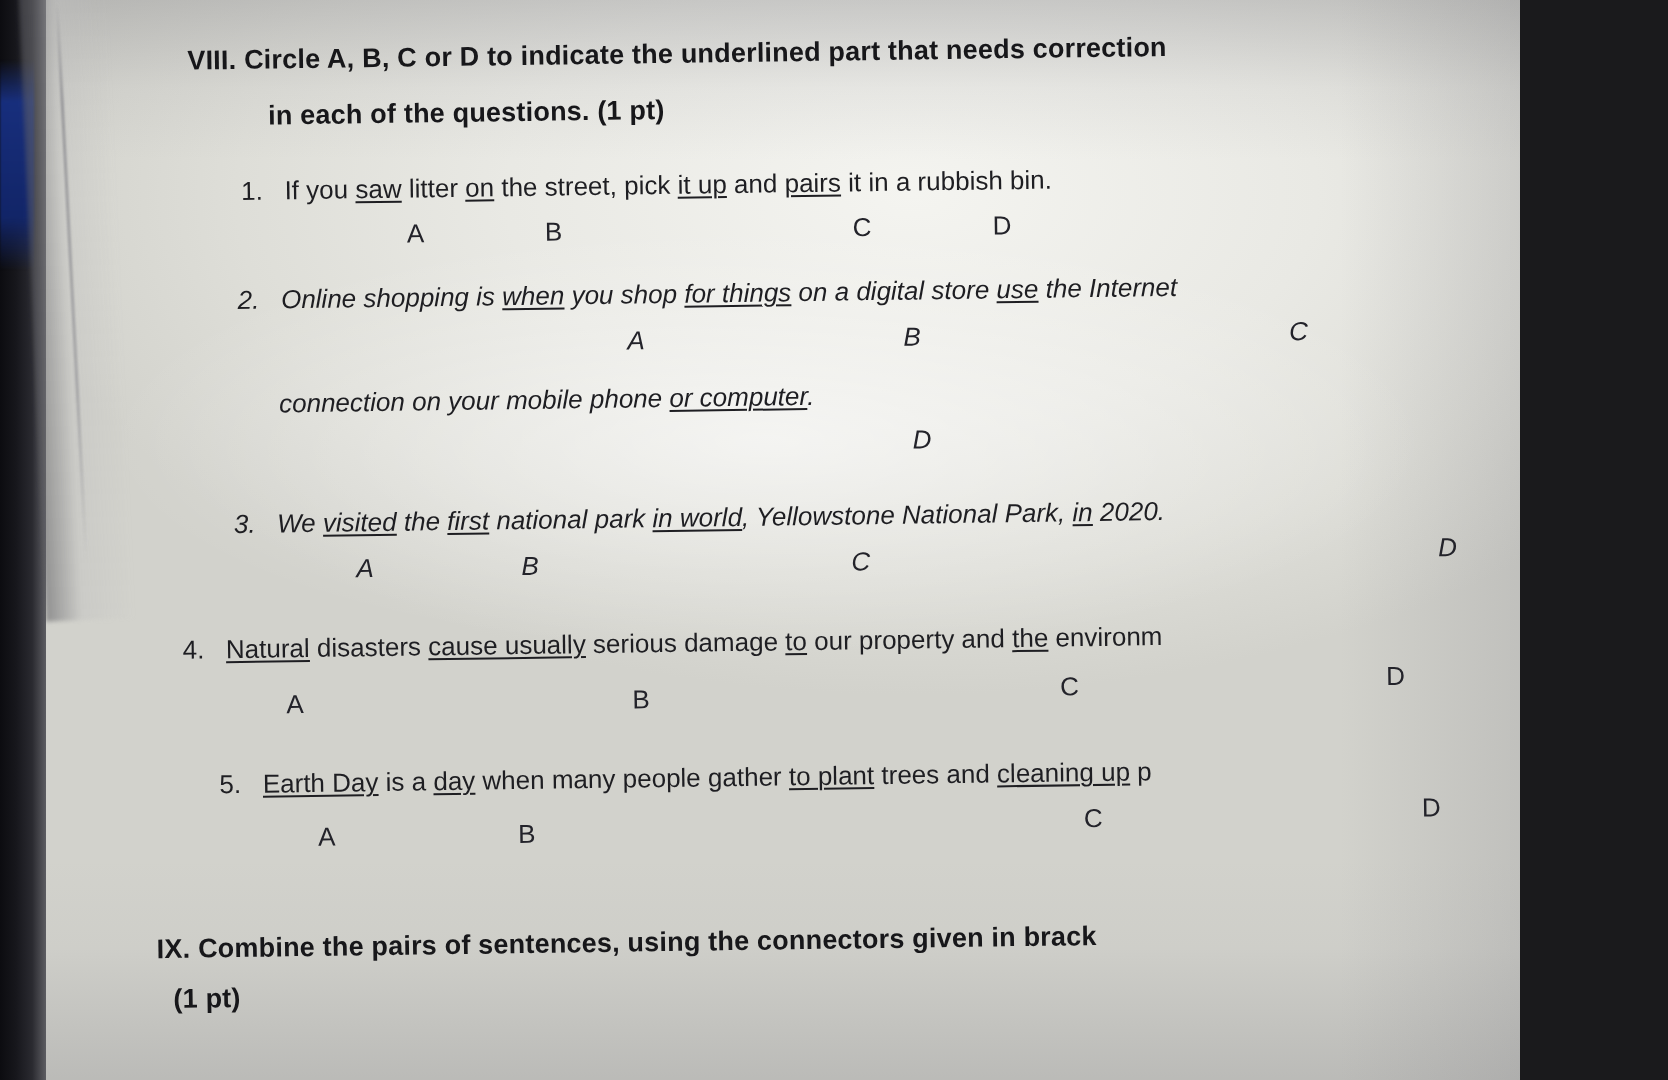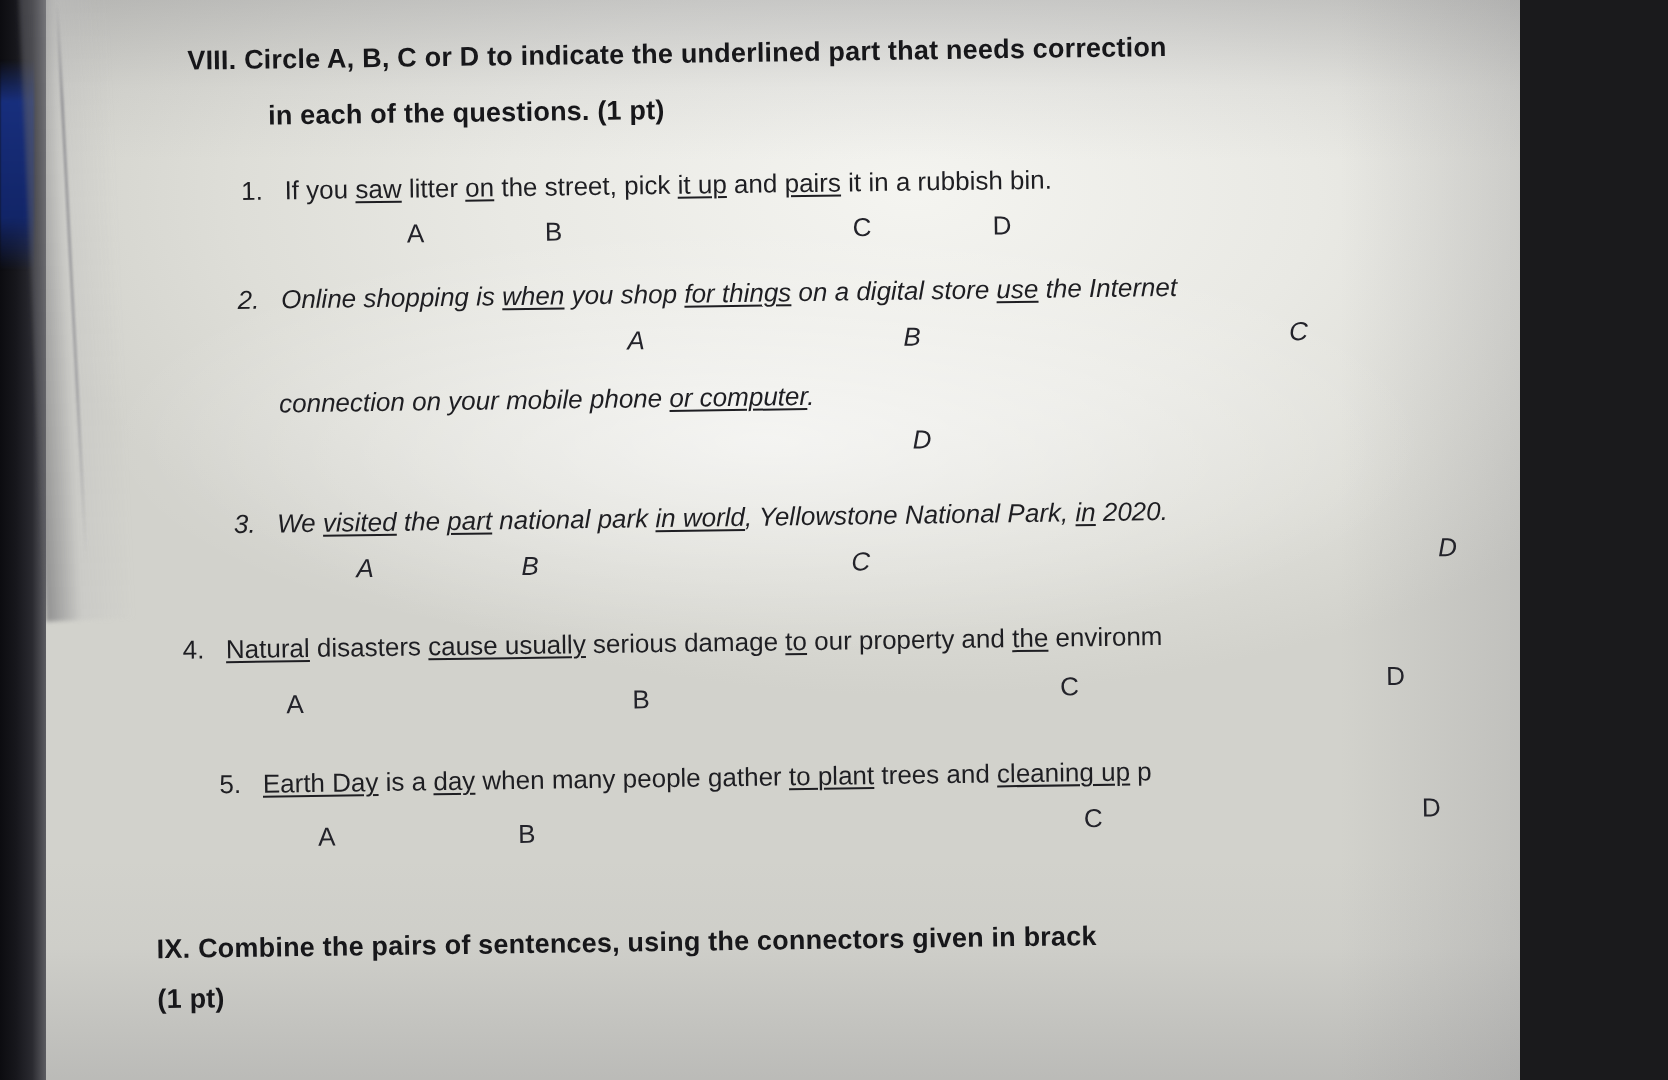--- a/index.html
+++ b/index.html
@@ -153,21 +153,21 @@
     <div class="line letters italic" style="left:900px; top:330px;">B</div>
     <div class="line letters italic" style="left:1286px; top:330px;">C</div>
 
     <div class="line qtext italic" style="left:275px; top:388px;">
       connection on your mobile phone <u class="un">or computer</u>.
     </div>
     <div class="line letters italic" style="left:908px; top:433px;">D</div>
 
     <div class="line qtext italic" style="left:228px; top:508px;">
       <span class="num">3.</span>
-      <span>&nbsp; We <u class="un">visited</u> the <u class="un">part</u> national park <u class="un">in world</u>, Yellowstone National Park, <u class="un">in</u> 2020.</span>
+      <span>&nbsp; We <u class="un">visited</u> the <u class="un">first</u> national park <u class="un">in world</u>, Yellowstone National Park, <u class="un">in</u> 2020.</span>
     </div>
     <div class="line letters italic" style="left:350px; top:554px;">A</div>
     <div class="line letters italic" style="left:515px; top:554px;">B</div>
     <div class="line letters italic" style="left:845px; top:554px;">C</div>
     <div class="line letters italic" style="left:1432px; top:548px;">D</div>
 
     <div class="line qtext" style="left:175px; top:633px;">
       <span class="num">4.</span>
       <span>&nbsp; <u class="un">Natural</u> disasters <u class="un">cause usually</u> serious damage <u class="un">to</u> our property and <u class="un">the</u> environm</span>
     </div>
@@ -179,15 +179,15 @@
     <div class="line qtext" style="left:210px; top:768px;">
       <span class="num">5.</span>
       <span>&nbsp; <u class="un">Earth Day</u> is a <u class="un">day</u> when many people gather <u class="un">to plant</u> trees and <u class="un">cleaning up</u> p</span>
     </div>
     <div class="line letters" style="left:308px; top:822px;">A</div>
     <div class="line letters" style="left:508px; top:822px;">B</div>
     <div class="line letters" style="left:1074px; top:814px;">C</div>
     <div class="line letters" style="left:1412px; top:808px;">D</div>
 
     <div class="line heading" style="left:145px; top:932px;">IX. Combine the pairs of sentences, using the connectors given in brack</div>
-    <div class="line heading" style="left:145px; top:982px;">(1 pt)</div>
+    <div class="line heading" style="left:161px; top:982px;">(1 pt)</div>
   </div>
 </div>
 
 </body></html>

